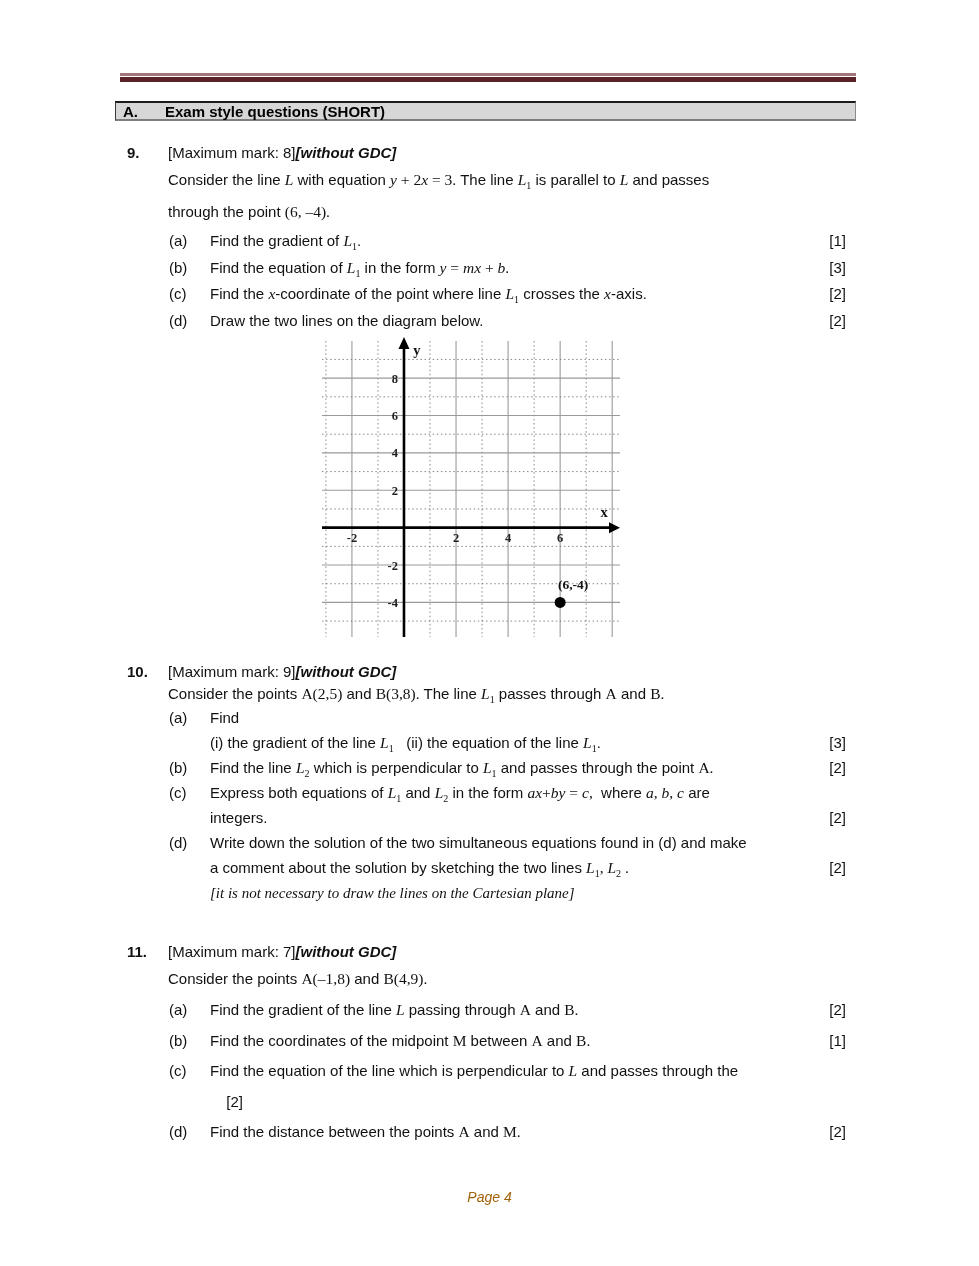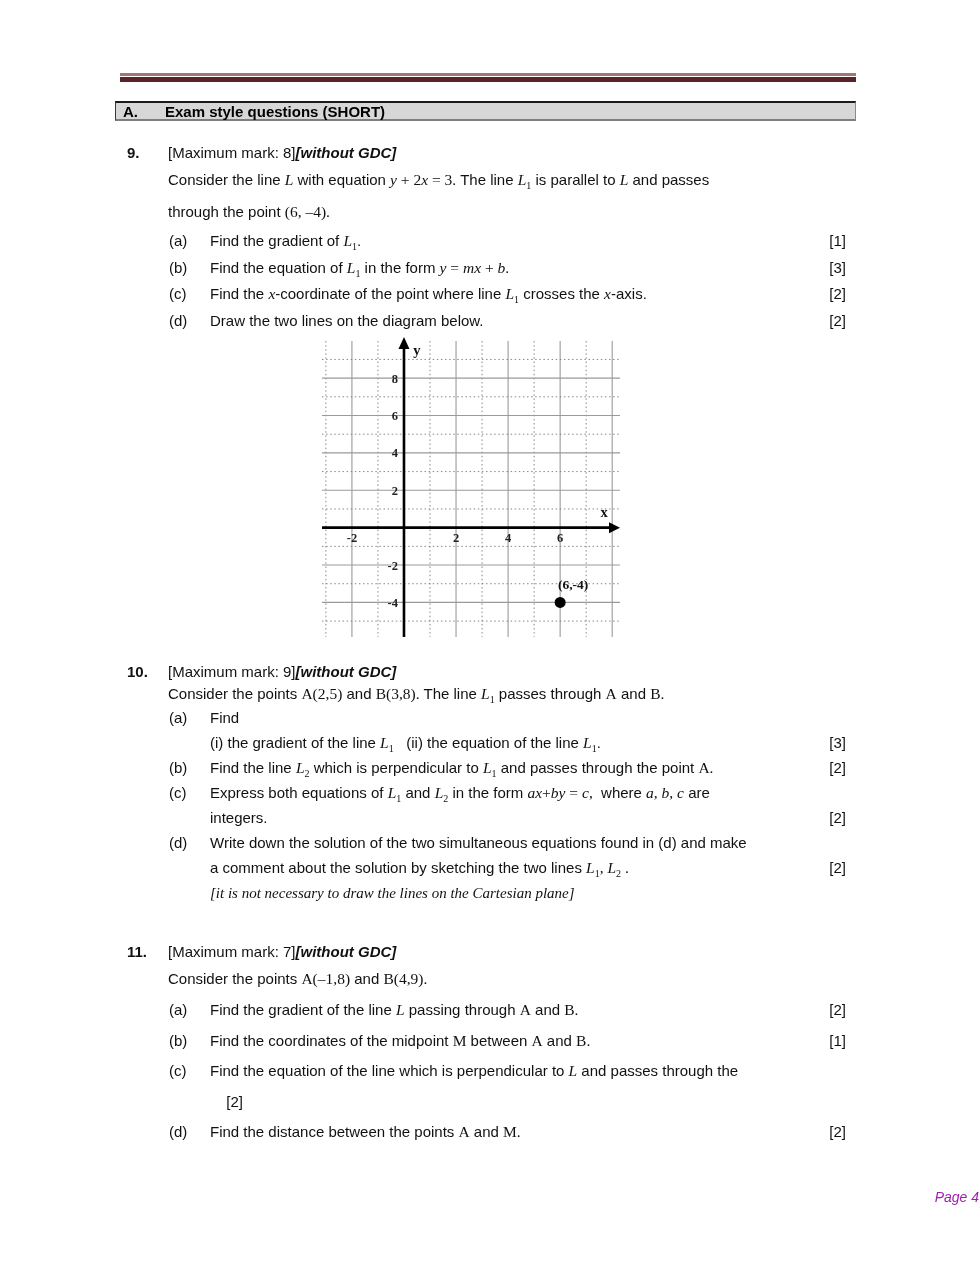--- a/index.html
+++ b/index.html
@@ -48,22 +48,22 @@
   
   .run-p{font-family:"Liberation Sans",sans-serif;}
   .run-b{font-family:"Liberation Sans",sans-serif;font-weight:bold;}
   .run-i{font-family:Liberation Serif, serif;font-style:italic;}
   .run-m{font-family:"Liberation Serif",serif;font-style:italic;font-size:15.5px;}
   .run-r{font-family:"Liberation Serif",serif;font-size:15.5px;}
   sub.run-sub{font-family:"Liberation Serif",serif;font-size:10px;line-height:0;}
   
   #graph{position:absolute;left:322px;top:337px;width:298px;height:300px;}
   
-  .footer{position:absolute;left:0;top:1189px;width:979px;text-align:right;
-          font-style:italic;font-size:14px;color:#a21caf;}
+  .footer{position:absolute;left:0;top:1189px;width:979px;text-align:center;
+          font-style:italic;font-size:14px;color:#a16207;}
 </style>
 </head>
 <body>
 
 <div class="page">
 
   <div class="top-rule">
     <div class="rule-light"></div>
     <div class="rule-gap"></div>
     <div class="rule-dark"></div>

